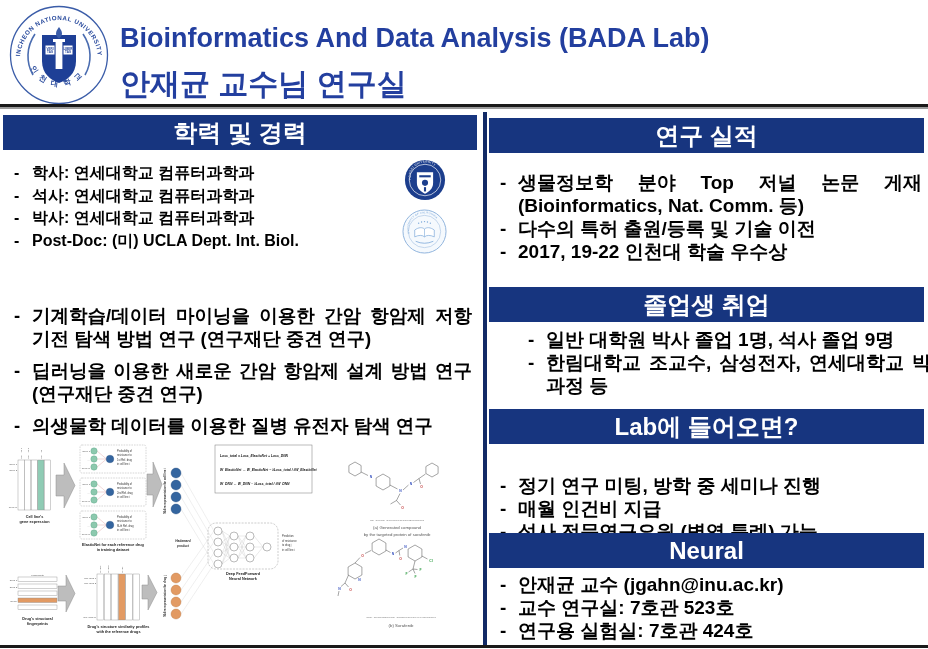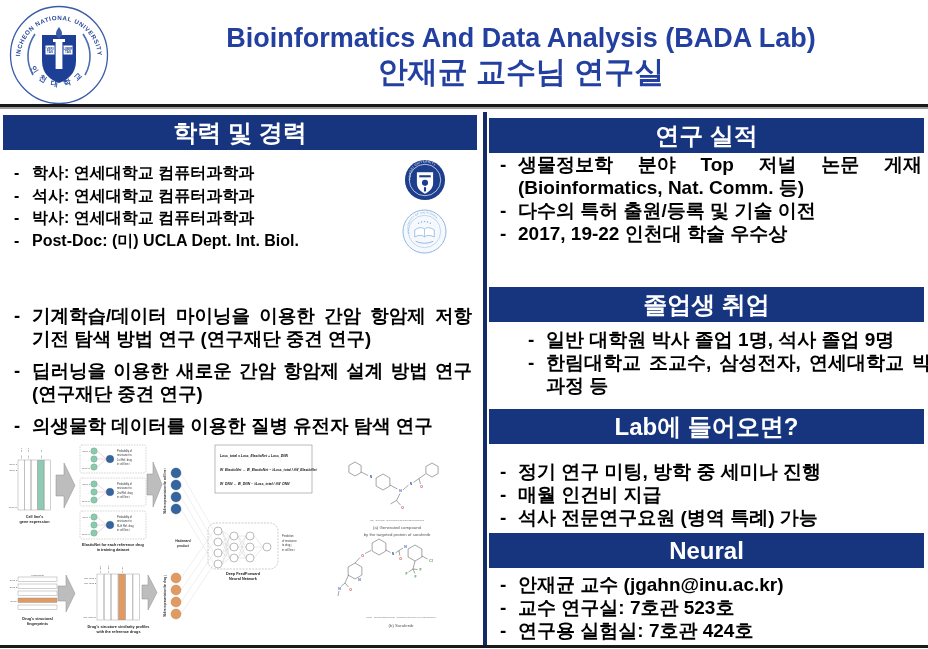--- a/index.html
+++ b/index.html
@@ -1,23 +1,23 @@
 <!DOCTYPE html>
 <html style="--bar_navy: #17357F; --title_blue: #233F9F; --divider: #122A66; --rule_black: #1A1A1A; --teal: #8FCBB4; --orange: #E29A63; --green_node: #8CC9AE; --blue_node: #34659F; --seal_navy: #1C3E8D; --seal_lightblue: #7AA7D9; --logo_blue: #2B4C9E;"><head>
 <meta charset="utf-8">
 <style>
   html,body{margin:0;padding:0;}
   .page{position:relative;width:928px;height:649px;background:#fff;overflow:hidden;
         font-family:"Liberation Sans",sans-serif;}
   
   .logo{position:absolute;left:8px;top:5px;width:102px;height:100px;}
-  .title-wrap{position:absolute;left:120px;right:6px;top:22px;text-align:center;
+  .title-wrap{position:absolute;left:120px;right:6px;top:22px;
               color:var(--title_blue,#233F9F);font-weight:bold;}
   .title-l1{font-size:27px;line-height:32px;}
-  .title-l2{font-size:30px;line-height:36px;}
+  .title-l2{font-size:30px;line-height:36px;margin-top:12px;}
   .top-rule{position:absolute;left:0;top:104px;width:928px;height:3px;
             background:var(--rule_black,#1A1A1A);border-bottom:2px solid #9a9a9a;}
   .bottom-rule{position:absolute;left:0;top:645px;width:928px;height:3px;
                background:var(--rule_black,#1A1A1A);}
   .v-divider{position:absolute;left:483px;top:112px;width:4px;height:533px;
              background:var(--divider,#122A66);}
   
   .bar{position:absolute;height:35px;background:var(--bar_navy,#17357F);color:#fff;
        font-weight:bold;font-size:24px;text-align:center;line-height:35px;}
   .bar-left{left:3px;width:474px;text-align:center;}
@@ -389,34 +389,34 @@
       <line class="chem" x1="76" y1="42" x2="80.5" y2="42.5"></line>
       <text class="atomX" x="69.5" y="47.5">F</text>
       <text class="atomX" x="78.5" y="50.5">F</text>
       <text class="atomX" x="83.5" y="44">F</text>
       <text class="smiles" x="64" y="91">CNC(=O)c1cc(Oc2ccc(NC(=O)Nc3ccc(Cl)c(C(F)(F)F)c3)cc2)ccn1</text>
       <text class="chemcap" x="64" y="100">(b) Sorafenib</text>
     </g>
   </svg>
 
   <div class="bar bar-right" style="top:118px">연구 실적</div>
-  <div class="list lh23" style="left:492px;top:153px;width:430px">
+  <div class="list lh23" style="left:492px;top:171px;width:430px">
     <div class="li">생물정보학 분야 Top 저널 논문 게재 (Bioinformatics, Nat. Comm. 등)</div>
     <div class="li">다수의 특허 출원/등록 및 기술 이전</div>
     <div class="li">2017, 19-22 인천대 학술 우수상</div>
   </div>
 
   <div class="bar bar-right" style="top:287px">졸업생 취업</div>
   <div class="list lh23" style="left:520px;top:328px;width:430px">
     <div class="li">일반 대학원 박사 졸업 1명, 석사 졸업 9명</div>
     <div class="li">한림대학교 조교수, 삼성전자, 연세대학교 박사과정 등</div>
   </div>
 
   <div class="bar bar-right" style="top:409px">Lab에 들어오면?</div>
-  <div class="list lh23" style="left:492px;top:460px;width:430px">
+  <div class="list lh23" style="left:492px;top:474px;width:430px">
     <div class="li">정기 연구 미팅, 방학 중 세미나 진행</div>
     <div class="li">매월 인건비 지급</div>
     <div class="li">석사 전문연구요원 (병역 특례) 가능</div>
   </div>
 
   <div class="bar bar-right" style="top:533px">Neural</div>
   <div class="list lh23" style="left:492px;top:573px;width:430px">
     <div class="li">안재균 교수 (jgahn@inu.ac.kr)</div>
     <div class="li">교수 연구실: 7호관 523호</div>
     <div class="li">연구용 실험실: 7호관 424호</div>

